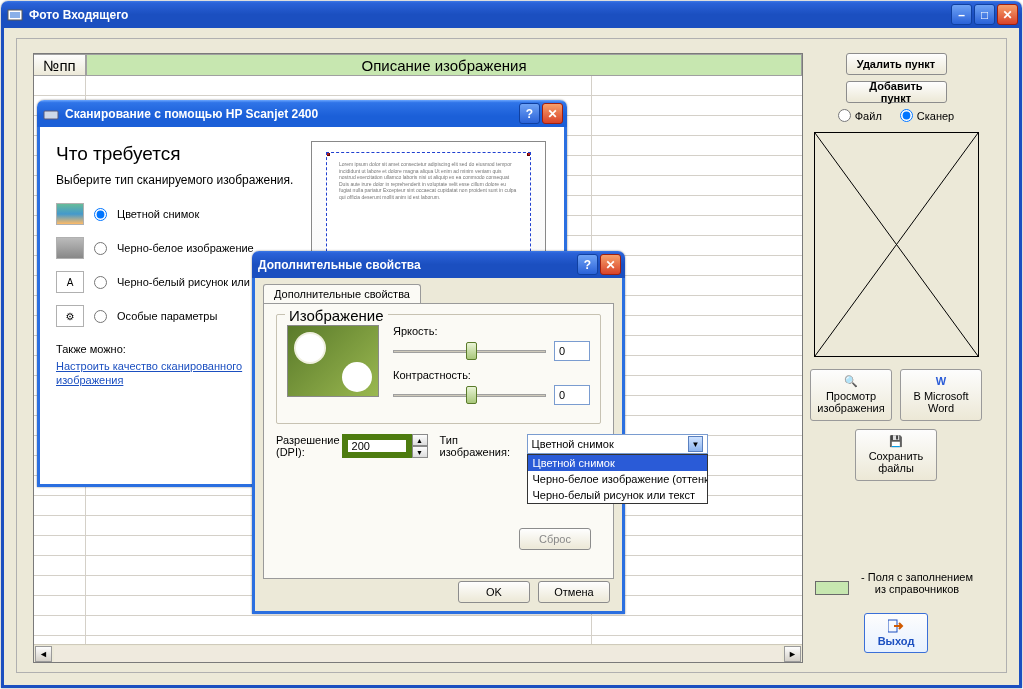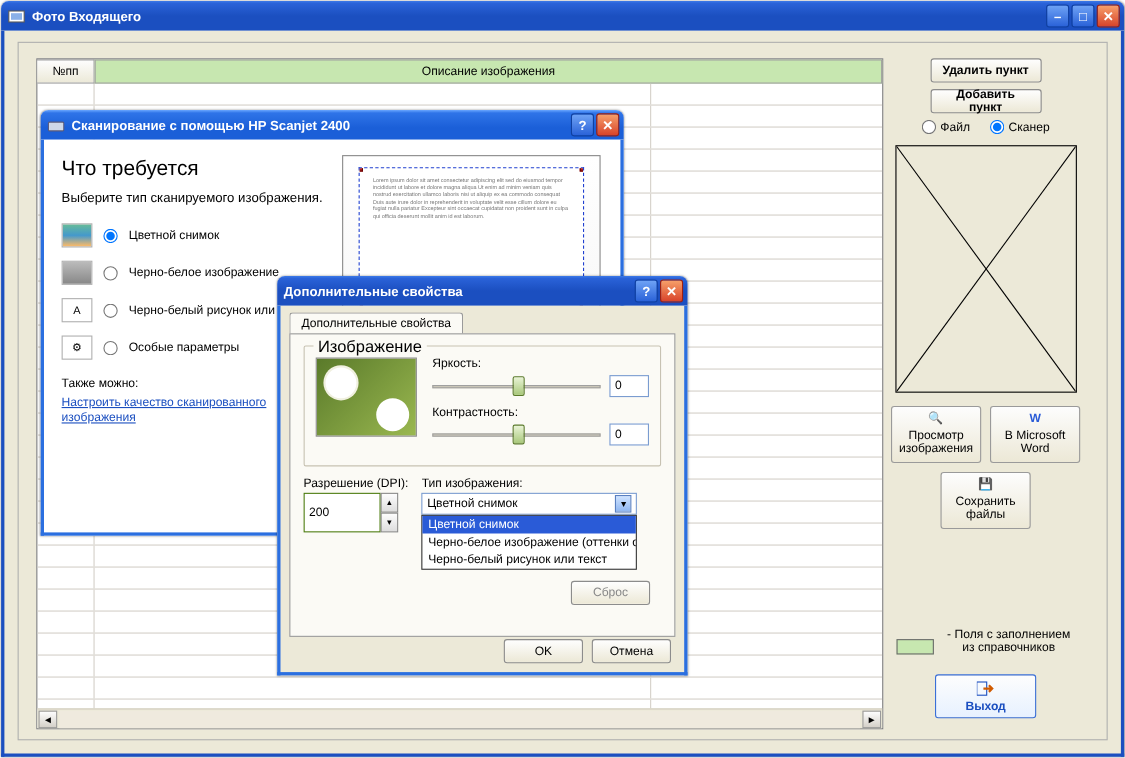--- a/index.html
+++ b/index.html
@@ -63,21 +63,21 @@
   }
   
   .table-wrap {
     position:absolute; left:16px; top:14px; width:770px; height:610px;
     background:#fff; border:1px solid #7a7a7a;
   }
   .table-head { display:flex; height:22px; }
   .th {
     border:1px solid #a0a0a0; background:linear-gradient(#fdfdfd,#ece9d8);
     display:flex; align-items:center; justify-content:center;
-    font-size:11px;
+    font-size:15px;
   }
   .th.active { background:#c7e7b0; }
   .th1{ width:52px; border-left:none; }
   .th2{ flex:1; }
   .th3{ width:210px; }
   .rows { position:absolute; top:22px; left:0; right:0; bottom:18px; overflow:hidden;}
   .row {
     height:20px; border-bottom:1px solid #d4d0c8; display:flex;
   }
   .row .c1{ width:52px; border-right:1px solid #d4d0c8;}
@@ -121,21 +121,21 @@
     line-height:1.15;
   }
   .toolbtn.single{ width:82px; height:52px; margin:0 auto; display:flex;}
   .legend{
     display:flex; align-items:flex-end; gap:8px; font-size:11px; margin-top:90px;
     justify-content:center;
   }
   .legend .swatch{ width:34px; height:14px; background:#c7e7b0; border:1px solid #6a6a6a;}
   .exit-wrap{ text-align:center; margin-top:18px;}
   .exit-btn{
-    width:92px; height:40px; border:1px solid #3a6fd8; border-radius:3px;
+    width:64px; height:40px; border:1px solid #3a6fd8; border-radius:3px;
     background:linear-gradient(#fdfdfd,#e7f1ff);
     display:inline-flex; flex-direction:column; align-items:center; justify-content:center;
     font-weight:bold; color:#1b4fc0; cursor:pointer;
   }
   
   .scan-dialog{ left:37px; top:100px; width:530px; }
   .scan-client{ background:#fff; border:3px solid #2b6fe0; border-top:none; height:360px; padding:14px 16px; position:relative;}
   .scan-h1{ font-size:19px; font-family:Arial; margin:2px 0 8px 0;}
   .scan-sub{ font-size:12px; margin-bottom:16px;}
   .scan-opts{ display:flex; flex-direction:column; gap:12px; margin-bottom:16px;}
@@ -178,23 +178,23 @@
     content:""; position:absolute; border-radius:50%; background:#fff;
   }
   .img-sample::before{ width:28px; height:28px; left:8px; top:8px; box-shadow:0 0 0 2px #f0f0e0;}
   .img-sample::after{ width:30px; height:30px; right:6px; bottom:4px;}
   .slider-row{ display:flex; align-items:center; gap:8px; margin-bottom:8px;}
   .slider-track{ flex:1; height:18px; position:relative; display:flex; align-items:center;}
   .slider-track .bar{ height:3px; background:#cfcabb; border:1px solid #a0a0a0; flex:1;}
   .slider-track .knob{ position:absolute; left:48%; top:0; width:11px; height:18px; background:linear-gradient(#e9f4d6,#a8c77a); border:1px solid #5a7a2a; border-radius:2px;}
   .numbox{ width:36px; height:20px; border:1px solid #7a9cd0; background:#fff; font-size:11px; padding:2px 4px;}
   .row2{ display:flex; gap:12px; align-items:flex-start;}
-  .field-col{ display:flex; flex-direction:column; gap:2px; font-size:11px;}
+  .field-col{ display:flex; flex-direction:row; gap:2px; font-size:11px;}
   .spin{ display:flex;}
-  .spin input{ width:70px; height:36px; border:1px solid #4d7c0f; font-size:11px; padding:2px 4px;}
+  .spin input{ width:70px; height:24px; border:6px solid #4d7c0f; font-size:11px; padding:2px 4px;}
   .spin .updn{ width:16px; display:flex; flex-direction:column;}
   .spin .updn div{ flex:1; border:1px solid #8a8a8a; background:linear-gradient(#fdfdfd,#ddd); font-size:7px; display:flex; align-items:center; justify-content:center;}
   .combo{ position:relative; width:196px;}
   .combo-btn{ display:flex; height:20px; border:1px solid #7a9cd0; background:#fff; align-items:center; padding:0 4px; font-size:11px; cursor:pointer;}
   .combo-btn .arrow{ margin-left:auto; width:15px; height:16px; background:linear-gradient(#cfe3ff,#8fb6f0); border:1px solid #5a80c0; display:flex; align-items:center; justify-content:center; font-size:8px;}
   .combo-list{ position:absolute; left:0; top:20px; width:100%; border:1px solid #333; background:#fff; z-index:5;}
   .combo-item{ padding:2px 5px; font-size:11px; white-space:nowrap; overflow:hidden; cursor:pointer;}
   .combo-item.sel{ background:#2a5bd7; color:#fff;}
   .dlg-btns{ position:absolute; right:12px; bottom:8px; display:flex; gap:8px;}
   .dlg-btns .btn{ width:72px; height:22px;}

